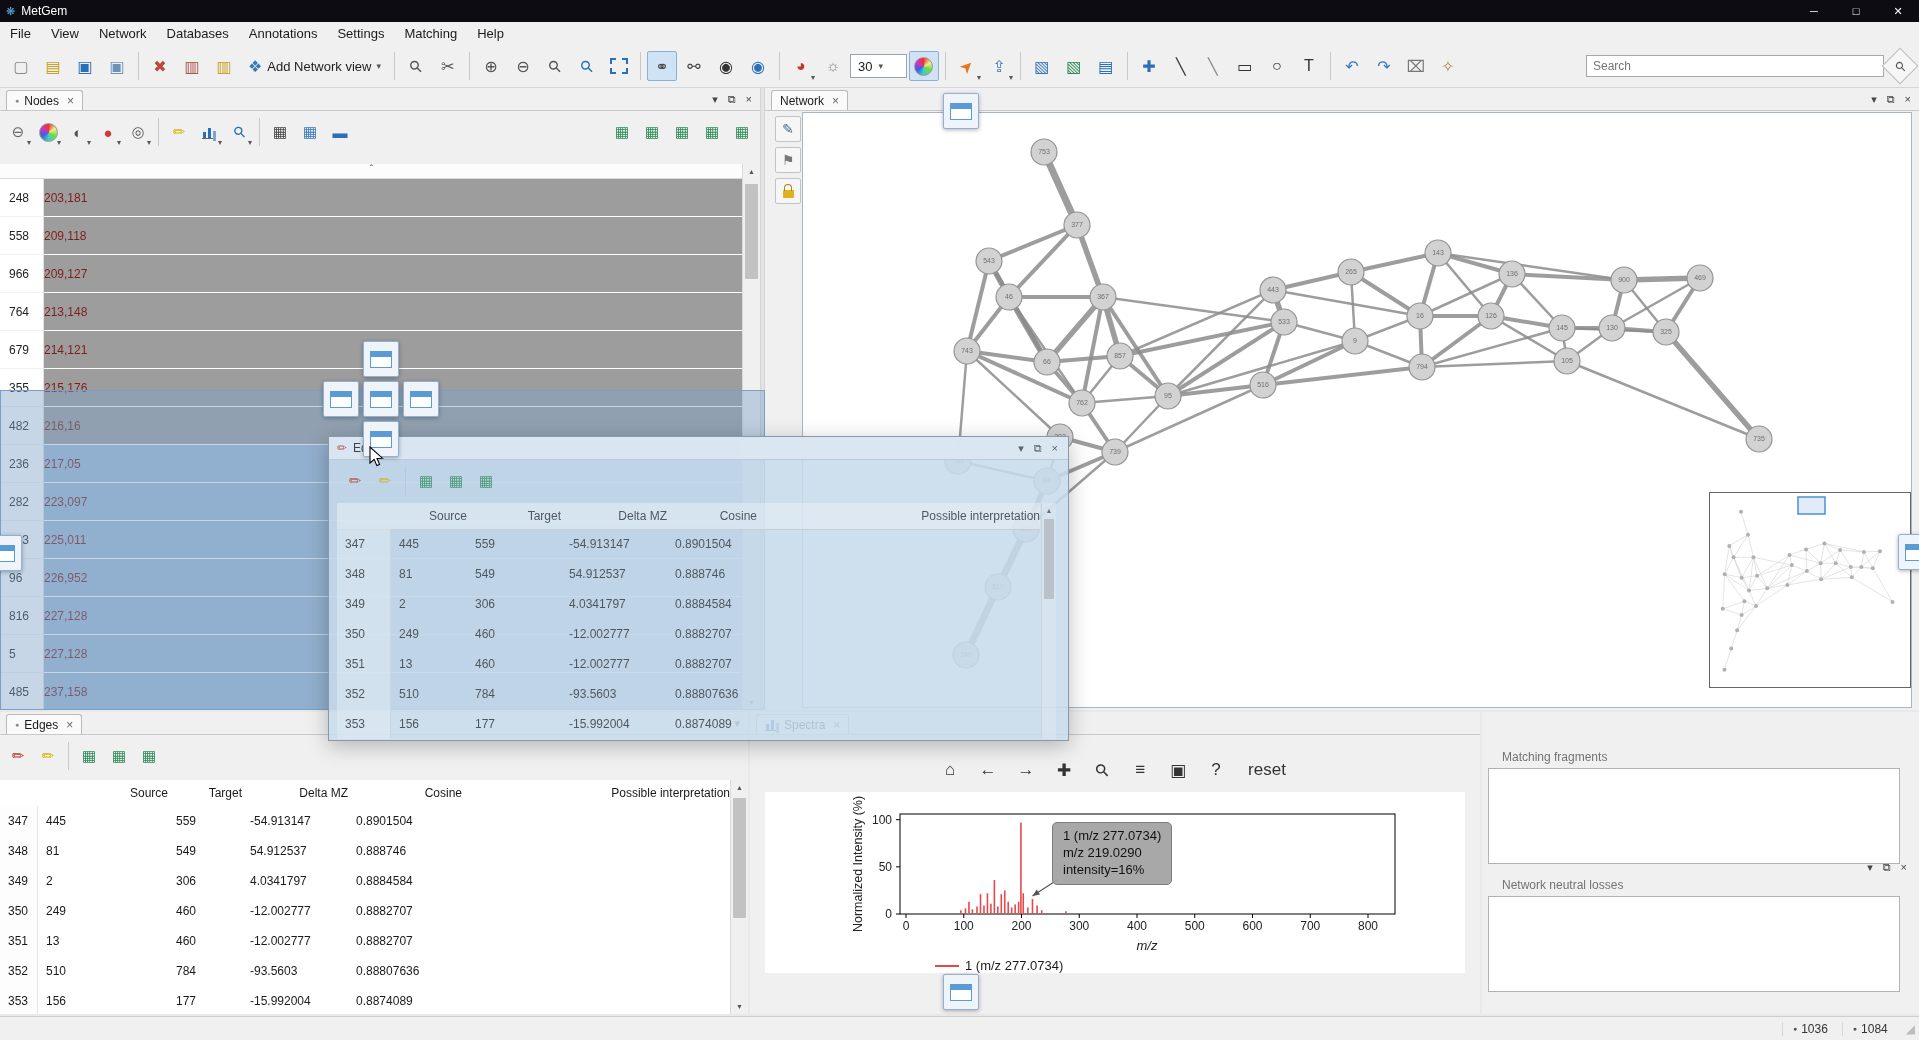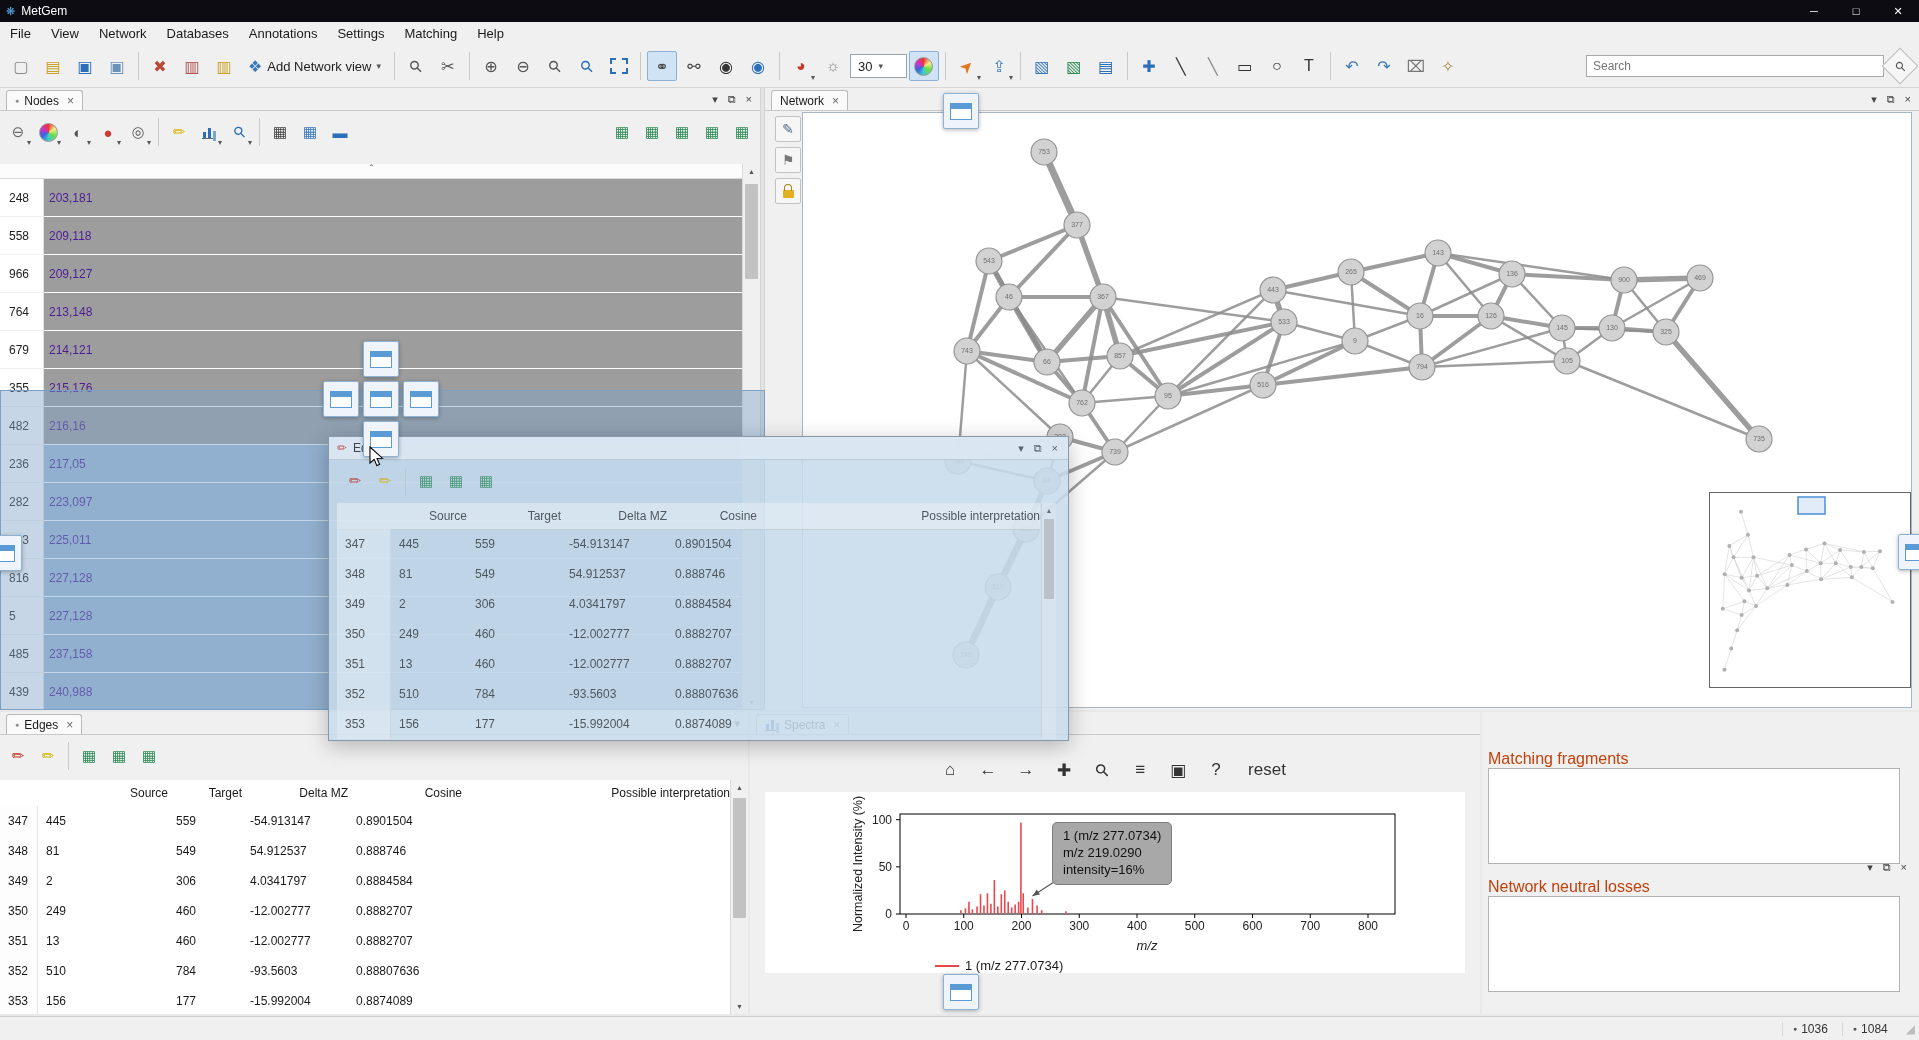--- a/index.html
+++ b/index.html
@@ -66,21 +66,21 @@
   .sm .tbtn{min-width:28px;height:28px;font-size:15px;}
   
   #nodes-dock{left:0;top:88px;width:760px;height:622px;}
   #nodes-toolbar{left:0;top:23px;right:0;height:42px;}
   #nodes-header{position:absolute;left:0;top:76px;right:17px;height:14px;background:#fcfcfc;
     border-bottom:1px solid #d9d9d9;text-align:center;font-size:10px;line-height:12px;color:#555;}
   #nodes-rows{position:absolute;left:0;top:91px;right:17px;bottom:0;overflow:hidden;background:#fff;}
   .n-row{height:38px;display:grid;grid-template-columns:44px 1fr;font-size:12px;}
   .n-id{background:#fff;color:#222;display:flex;align-items:center;padding-left:9px;
     border-right:1px solid #e2e2e2;border-bottom:1px solid #f0f0f0;box-sizing:border-box;}
-  .n-val{display:flex;align-items:center;padding-left:5px;color:#4c1d95;
+  .n-val{display:flex;align-items:center;color:#7f1d1d;
     border-bottom:1px solid #fff;box-sizing:border-box;}
   .sel-gray{background:#9d9d9d;}
   .sel-blue{background:#9fb9d4;}
   
   .vscroll{position:absolute;right:0;width:17px;background:#f0f0f0;border-left:1px solid #dadada;}
   .vscroll .sarr{position:absolute;left:0;width:17px;height:15px;display:flex;align-items:center;
     justify-content:center;font-size:7px;color:#555;}
   .vscroll .sthumb{position:absolute;left:2px;width:13px;background:#c2c2c2;border-radius:1px;}
   
   #network-dock{left:765px;top:88px;width:1154px;height:622px;}
@@ -111,21 +111,21 @@
   #spectra-toolbar .tbtn{font-size:17px;color:#333;}
   .text-btn{font-size:13px;padding:0 8px;color:#222;min-width:34px;}
   #chart-box{position:absolute;left:15px;top:80px;width:700px;height:181px;background:#fff;}
   .mpl-tooltip{position:absolute;left:287px;top:30px;background:rgba(163,163,163,0.94);
     border:1px solid #7d7d7d;border-radius:5px;padding:5px 10px;font-size:13px;line-height:1.3;
     color:#111;white-space:nowrap;z-index:3;}
   #legend{position:absolute;left:170px;top:166px;display:flex;align-items:center;gap:6px;font-size:13px;}
   .legend-line{display:inline-block;width:24px;height:0;border-top:2px solid #e8474c;}
   
   #right-dock{left:1482px;top:712px;width:437px;height:302px;}
-  .match-label{position:absolute;left:6px;font-size:16px;color:#c2410c;}
+  .match-label{position:absolute;left:20px;font-size:12px;color:#737373;}
   .match-box{position:absolute;left:6px;width:410px;height:94px;background:#fff;border:1px solid #b2b2b2;}
   
   #statusbar{position:absolute;left:0;top:1016px;width:1919px;height:24px;background:#f0f0f0;
     border-top:1px solid #cfcfcf;display:flex;align-items:center;justify-content:flex-end;
     gap:14px;padding-right:4px;box-sizing:border-box;font-size:12px;color:#333;}
   .st-item{display:flex;align-items:center;gap:4px;border-left:1px solid #d8d8d8;padding-left:10px;}
   .st-ico{font-size:7px;color:#555;}
   .grip{color:#bdbdbd;font-size:12px;margin-left:4px;}
   
   #dock-preview{position:absolute;left:0;top:390px;width:765px;height:320px;
@@ -423,20 +423,24 @@
           <div class="n-id">236</div>
           <div class="n-val sel-blue">217,05</div>
         </div>
         <div class="n-row">
           <div class="n-id">282</div>
           <div class="n-val sel-blue">223,097</div>
         </div>
         <div class="n-row">
           <div class="n-id">493</div>
           <div class="n-val sel-blue">225,011</div>
+        </div>
+        <div class="n-row">
+          <div class="n-id">96</div>
+          <div class="n-val sel-blue">226,952</div>
         </div>
         <div class="n-row">
           <div class="n-id">816</div>
           <div class="n-val sel-blue">227,128</div>
         </div>
         <div class="n-row">
           <div class="n-id">5</div>
           <div class="n-val sel-blue">227,128</div>
         </div>
         <div class="n-row">

